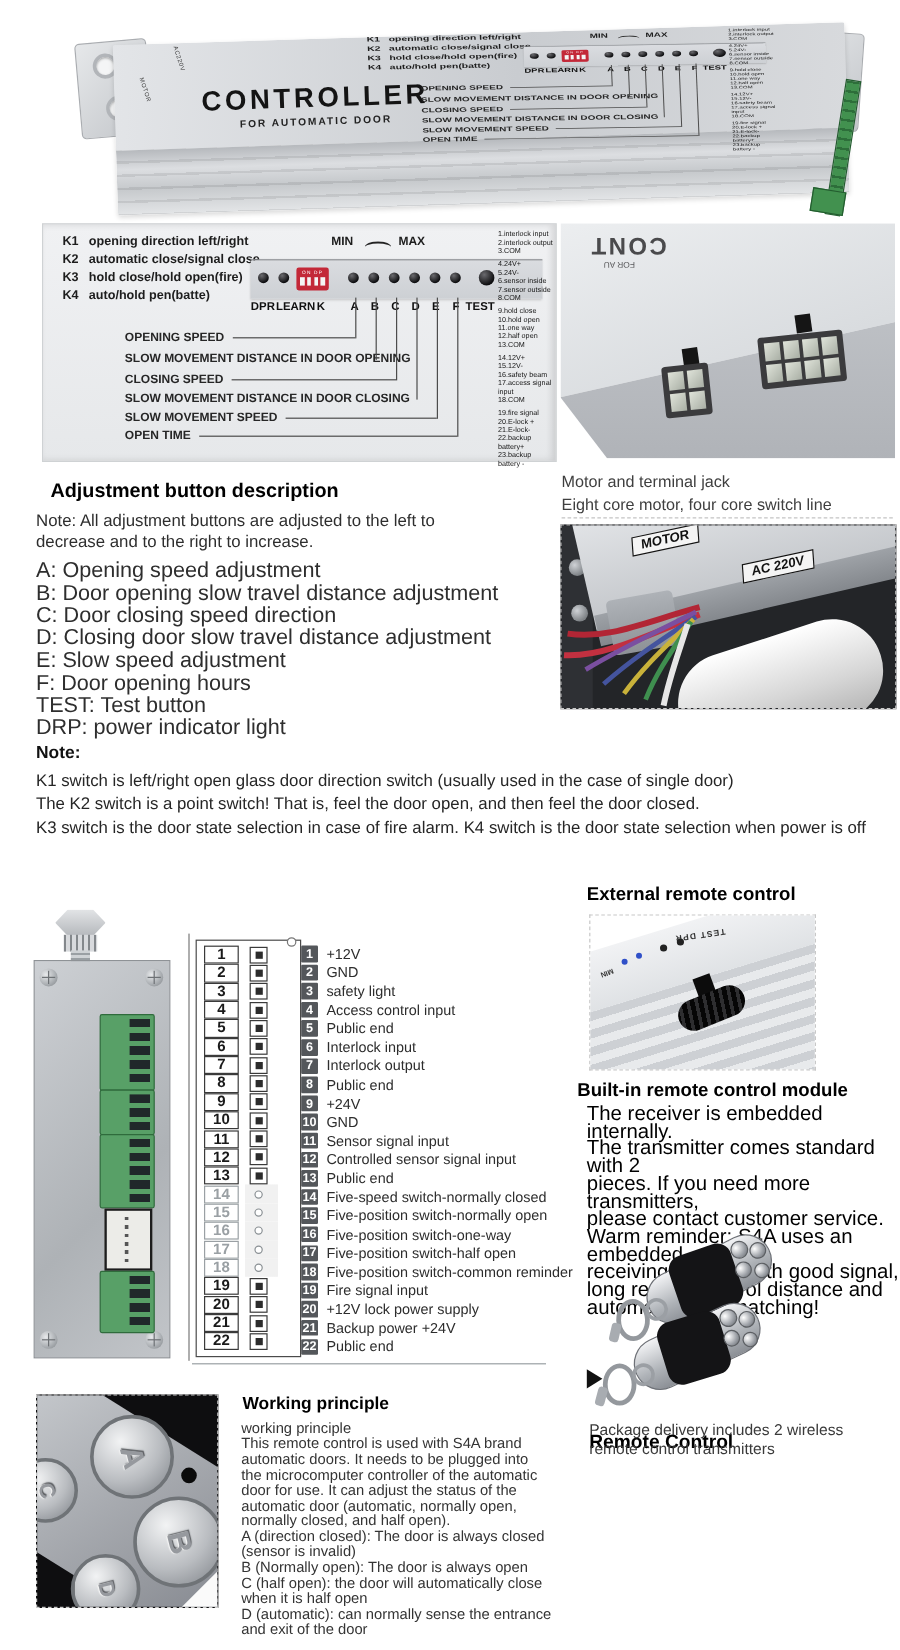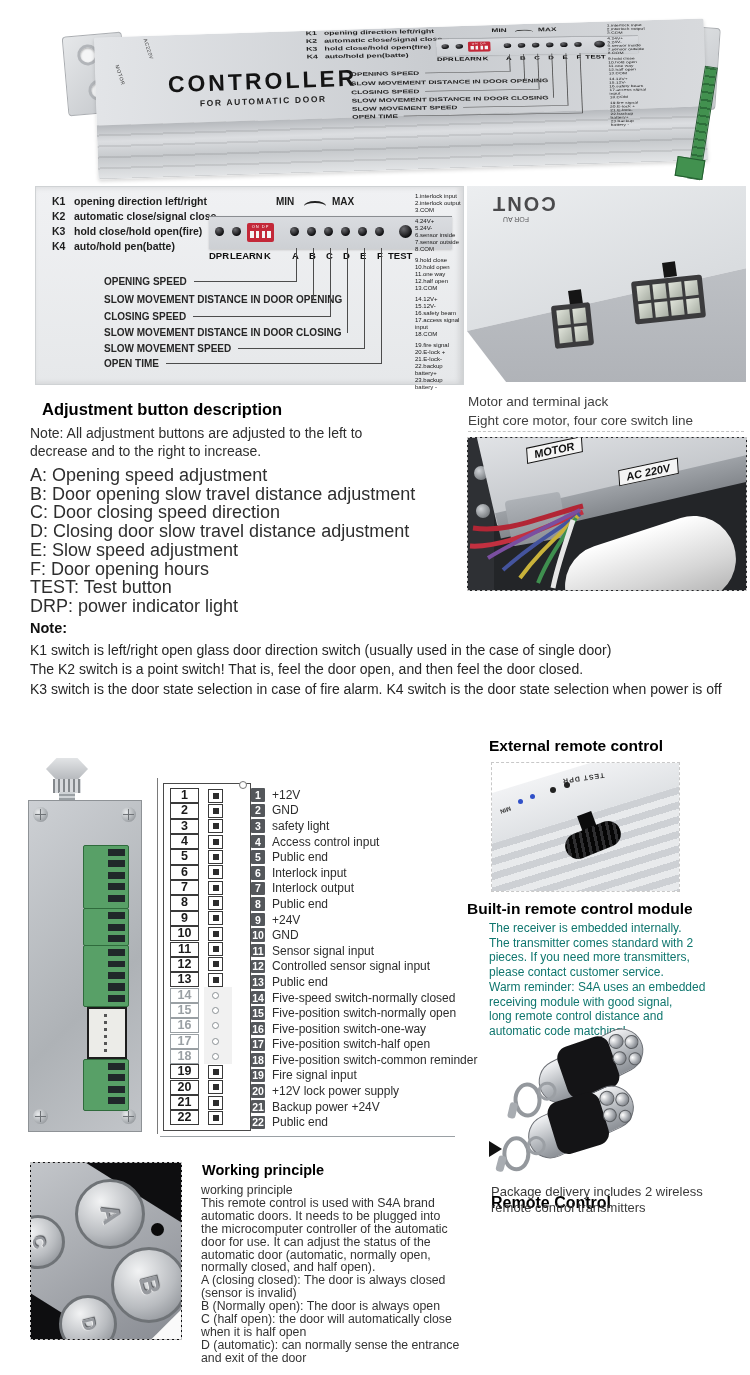--- a/index.html
+++ b/index.html
@@ -149,21 +149,21 @@
   .ext-photo{position:absolute;left:491px;top:762px;width:187px;height:128px;background:#fff;
         border:1.5px dashed #c8c8c8;overflow:hidden;}
   .extr-top{position:absolute;left:-30px;top:-10px;width:330px;height:58px;transform:rotate(-17deg);
         background:linear-gradient(180deg,#f1f2f4,#dcdfe2);}
   .extr-fins{position:absolute;left:-36px;top:42px;width:340px;height:100px;transform:rotate(-17deg);
         background:repeating-linear-gradient(180deg,#cdd0d4 0 7px,#e8eaec 7px 14px);}
   .led{position:absolute;width:5px;height:5px;border-radius:50%;}
   .ant-tab{position:absolute;left:88px;top:50px;width:15px;height:20px;background:#0c0c0c;transform:rotate(-20deg);}
   .antenna{position:absolute;left:72px;top:64px;width:58px;height:26px;border-radius:13px;transform:rotate(-22deg);
         background:repeating-linear-gradient(100deg,#060606 0 4px,#2e2e30 4px 7px);}
-  .module-text{position:absolute;left:489px;top:921px;font-size:12px;color:#0f766e;line-height:14.7px;}
+  .module-text{position:absolute;left:489px;top:921px;font-size:17px;color:#000000;line-height:14.7px;}
 
   
   .remotes-photo{position:absolute;left:487px;top:1042px;width:190px;height:118px;}
   .fob{position:absolute;width:112px;height:44px;}
   .fob-body{position:absolute;inset:0;border-radius:22px;border:1.5px solid #6d7076;
         background:linear-gradient(180deg,#f2f3f5,#aeb2b7 60%,#8b8f95);}
   .fob-pad{position:absolute;left:26px;top:-5px;width:54px;height:54px;background:#141416;border-radius:12px;
         transform:rotate(8deg);}
   .fob-btn{position:absolute;border-radius:50%;border:1px solid #5c5f63;
         background:radial-gradient(circle at 35% 30%,#fff,#9a9ea4 60%,#63666b);}
@@ -774,21 +774,21 @@
     <div class="abs" style="left:8px;top:44px;font-size:6px;font-weight:bold;color:#333;transform:rotate(160deg);">MIN</div>
     <div class="led" style="left:26px;top:36px;background:#3050c8;"></div>
     <div class="led" style="left:38px;top:31px;background:#3050c8;"></div>
     <div class="led" style="left:58px;top:24px;background:#222;width:6px;height:6px;"></div>
     <div class="led" style="left:72px;top:19px;background:#222;width:6px;height:6px;"></div>
     <div class="ant-tab"></div>
     <div class="antenna"></div>
 
   </div>
 
-  <div class="h1" style="left:467px;top:900px;font-size:15.5px;">Built-in remote control module</div>
+  <div class="h1" style="left:481px;top:900px;font-size:15.5px;">Built-in remote control module</div>
   <div class="module-text" id="module-text">
       <div>The receiver is embedded internally.</div>
       <div>The transmitter comes standard with 2</div>
       <div>pieces. If you need more transmitters,</div>
       <div>please contact customer service.</div>
       <div>Warm reminder: S4A uses an embedded</div>
       <div>receiving module with good signal,</div>
       <div>long remote control distance and</div>
       <div>automatic code matching!</div>
     </div>
@@ -842,21 +842,21 @@
 
   <div class="h1" style="left:202px;top:1162px;font-size:14.5px;">Working principle</div>
   <div class="working-text" id="working-text">
       <div>working principle</div>
       <div>This remote control is used with S4A brand</div>
       <div>automatic doors. It needs to be plugged into</div>
       <div>the microcomputer controller of the automatic</div>
       <div>door for use. It can adjust the status of the</div>
       <div>automatic door (automatic, normally open,</div>
       <div>normally closed, and half open).</div>
-      <div>A (closing closed): The door is always closed</div>
+      <div>A (direction closed): The door is always closed</div>
       <div>(sensor is invalid)</div>
       <div>B (Normally open): The door is always open</div>
       <div>C (half open): the door will automatically close</div>
       <div>when it is half open</div>
       <div>D (automatic): can normally sense the entrance</div>
       <div>and exit of the door</div>
     </div>
 
 </div>
 

